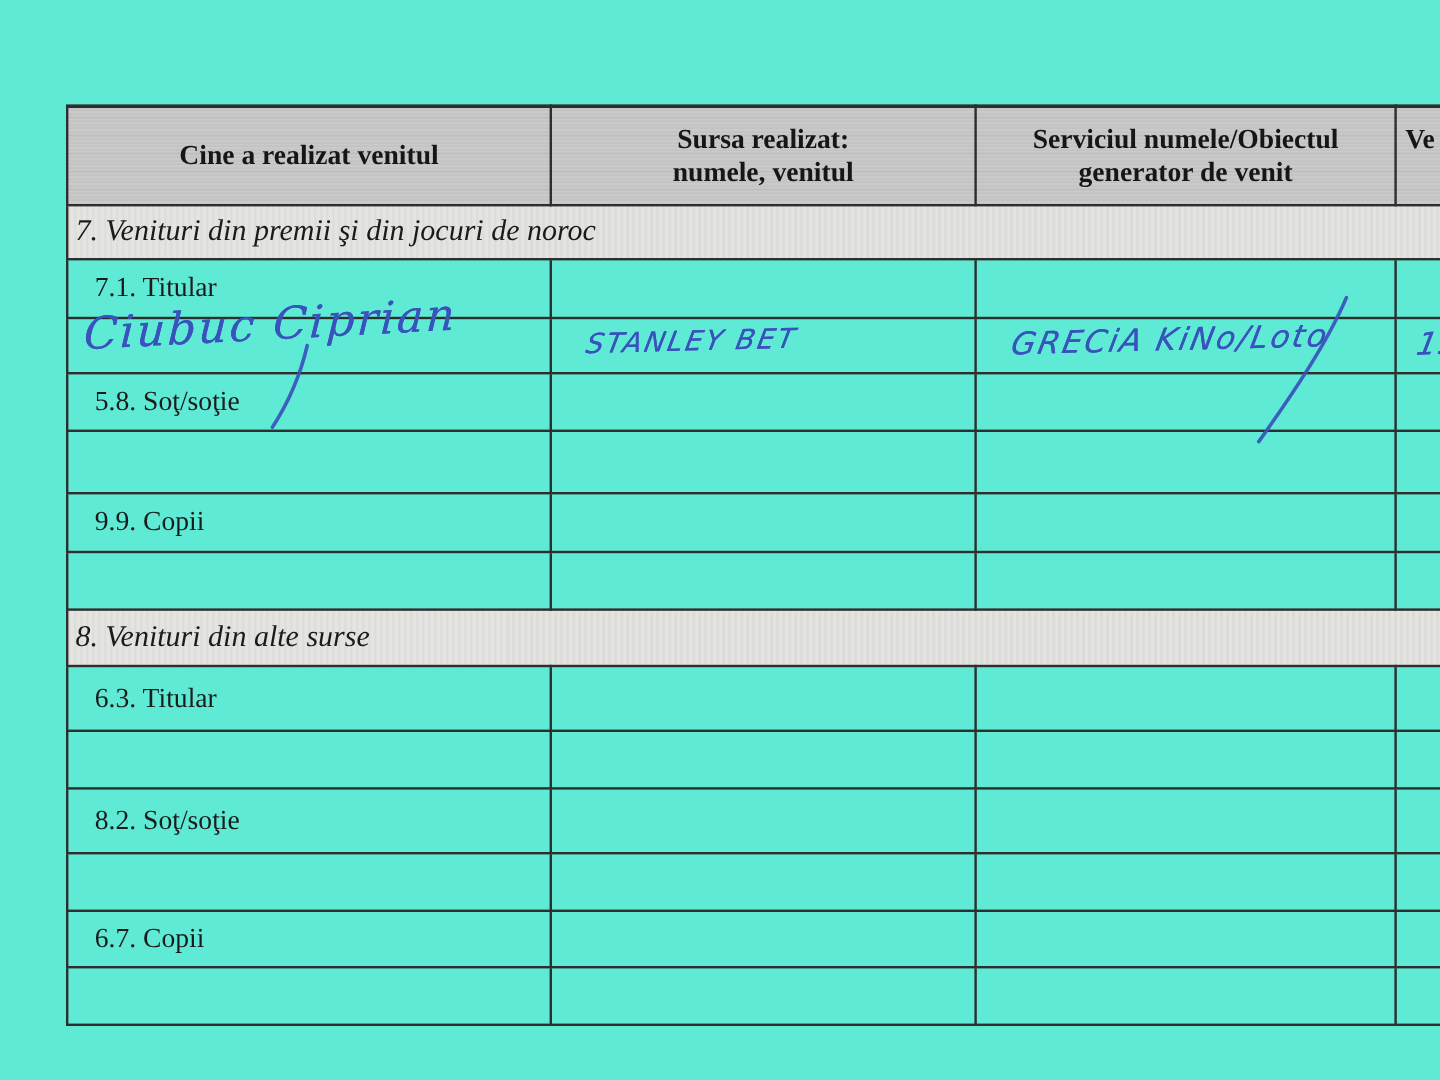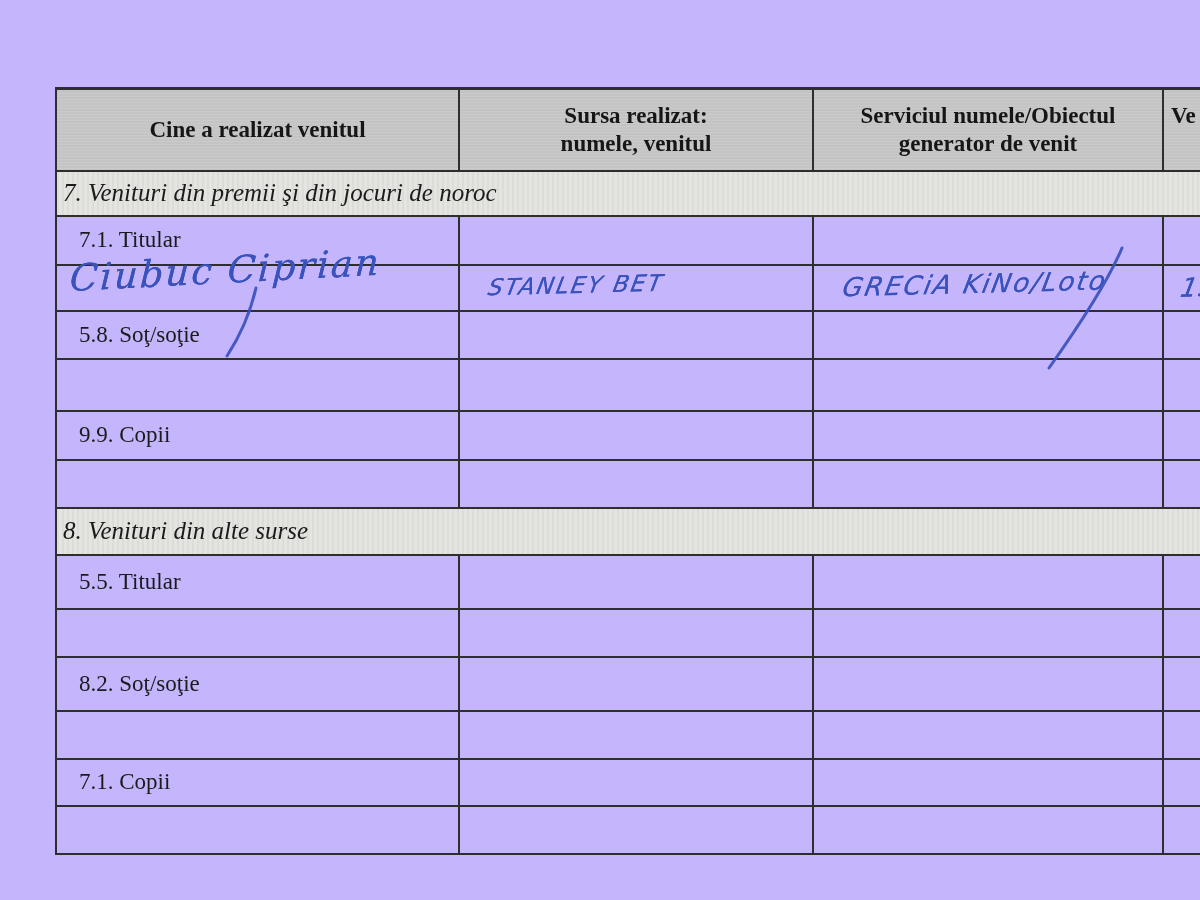--- a/index.html
+++ b/index.html
@@ -1,19 +1,19 @@
 <!DOCTYPE html>
 <html><head>
 <meta charset="utf-8">
 <style>
   html,body{margin:0;padding:0;background:#ffffff;}
   .stage{
     position:relative;
     width:1200px;height:900px;
-    background:#c4b5fd;
+    background:#5eead4;
     overflow:hidden;
     font-family:"Liberation Serif", serif;
   }
   table.decl{
     position:absolute;
     left:55px;top:87px;
     border-collapse:collapse;
     table-layout:fixed;
     width:1460px;
   }
@@ -171,21 +171,21 @@
       <td></td>
       <td></td>
       <td></td>
     </tr>
 
     <tr class="section-row" style="height:47px">
       <td colspan="4">8. Venituri din alte surse</td>
     </tr>
 
     <tr style="height:54px">
-      <td class="lbl">5.5. Titular</td>
+      <td class="lbl">6.3. Titular</td>
       <td></td>
       <td></td>
       <td></td>
     </tr>
 
     <tr style="height:48px">
       <td></td>
       <td></td>
       <td></td>
       <td></td>
@@ -199,21 +199,21 @@
     </tr>
 
     <tr style="height:48px">
       <td></td>
       <td></td>
       <td></td>
       <td></td>
     </tr>
 
     <tr style="height:47px">
-      <td class="lbl">7.1. Copii</td>
+      <td class="lbl">6.7. Copii</td>
       <td></td>
       <td></td>
       <td></td>
     </tr>
 
     <tr style="height:48px">
       <td></td>
       <td></td>
       <td></td>
       <td></td>

